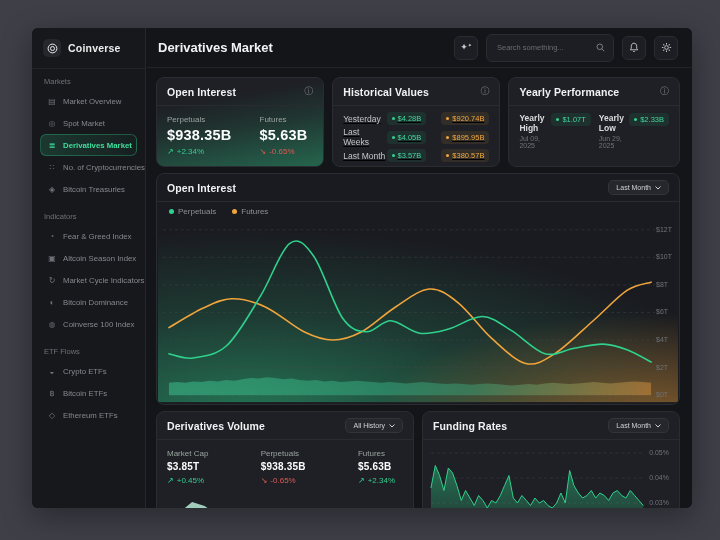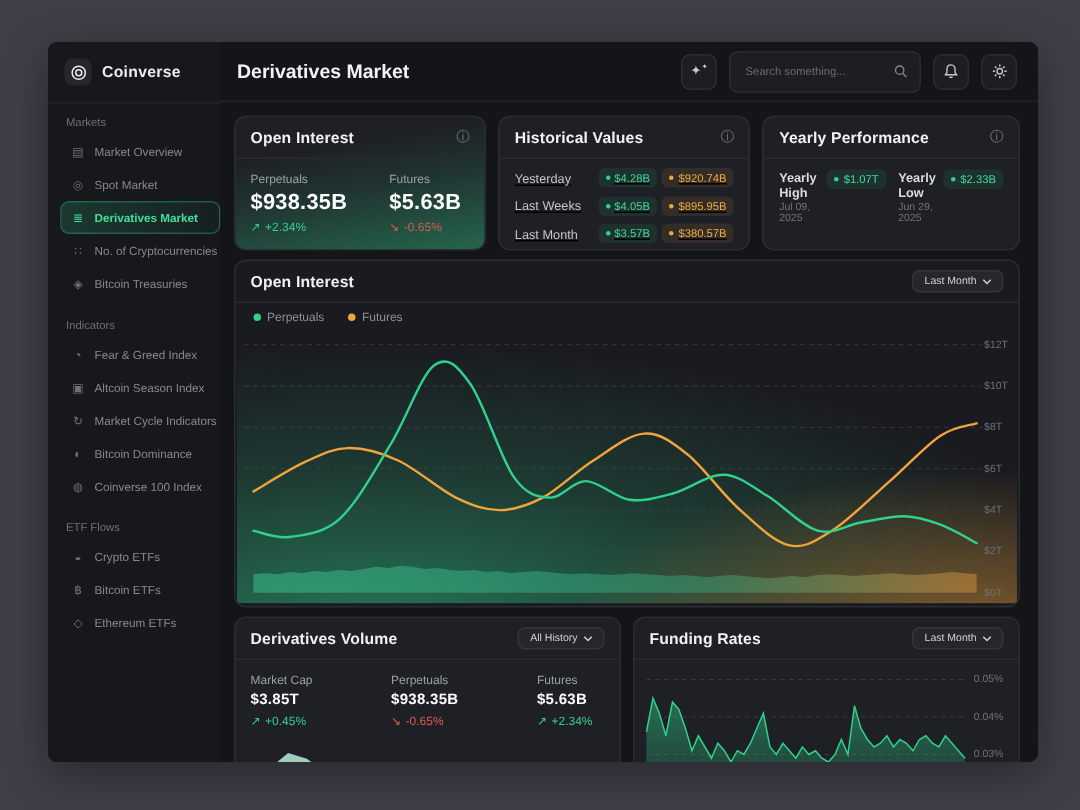--- a/index.html
+++ b/index.html
@@ -4,21 +4,21 @@
 <style>
   html,body{margin:0;padding:0;}
   body{
     width:720px;height:540px;background:#3e3f47;overflow:hidden;position:relative;
     font-family:"Liberation Sans","DejaVu Sans",sans-serif;
     -webkit-font-smoothing:antialiased;
   }
   .window{position:absolute;left:32px;top:28px;width:660px;height:480px;background:#131419;
     border-radius:6px;overflow:hidden;box-shadow:0 8px 30px rgba(0,0,0,.35);}
   
-  .sidebar{position:absolute;left:0;top:0;bottom:0;width:124px;background:#17181c;border-right:1px solid #26272c;box-sizing:border-box;}
+  .sidebar{position:absolute;left:0;top:0;bottom:0;width:114px;background:#17181c;border-right:1px solid #26272c;box-sizing:border-box;}
   .logo-row{height:40px;display:flex;align-items:center;gap:7px;padding:0 11px;border-bottom:1px solid #232429;}
   .logo-box{width:18px;height:18px;border-radius:5px;background:#26272d;display:flex;align-items:center;justify-content:center;color:#e9eaec;font-size:10px;flex:none;}
   .brand-name{font-size:10.5px;font-weight:700;color:#eceded;letter-spacing:.2px;}
   .snav{padding:0 8px;}
   .ssection{font-size:7.5px;color:#6e7177;margin:12px 4px 4px;}
   .ssection.first{margin-top:8px;}
   .sitem{display:flex;align-items:center;gap:6px;height:22px;padding:0 6px;border-radius:6px;color:#85888e;border:1px solid transparent;box-sizing:border-box;}
   .sitem .sicon{font-size:8px;width:10px;text-align:center;color:#6e7177;flex:none;}
   .sitem .slabel{font-size:7.8px;white-space:nowrap;}
   .sitem.active{background:linear-gradient(90deg,rgba(47,209,140,.18),rgba(47,209,140,.04));border:1px solid rgba(47,209,140,.32);color:#3fdf9d;}
@@ -46,21 +46,21 @@
   .mvalue{font-size:14.5px;font-weight:700;color:#fbfcfc;letter-spacing:.2px;}
   .mchange{font-size:8px;margin-top:4px;display:flex;align-items:center;gap:3px;}
   .up{color:#35cd8f;} .down{color:#dc5c55;}
   .hrows{padding:6px 10px;display:flex;flex-direction:column;justify-content:space-between;height:50px;text-decoration:underline;}
   .hrow{display:flex;align-items:center;}
   .hlabel{flex:1;font-size:8.5px;color:#c3c6ca;}
   .pill{display:inline-flex;align-items:center;gap:3px;font-size:7.5px;border-radius:4px;padding:2px 5px;white-space:nowrap;}
   .pill .dot{width:3px;height:3px;border-radius:50%;flex:none;}
   .pill.green{background:rgba(47,209,140,.10);color:#41d79a;justify-content:space-between;}
   .pill.green .dot{background:#2fd18c;}
-  .pill.orange{background:rgba(240,164,60,.10);color:#f2a93f;margin-left:3px;}
+  .pill.orange{background:rgba(240,164,60,.10);color:#f2a93f;margin-left:15px;}
   .pill.orange .dot{background:#f0a43c;}
   .yrows{padding:7px 10px;display:flex;flex-direction:row;gap:8px;}
   .yrow{display:flex;align-items:flex-start;justify-content:space-between;}
   .ylabel{font-size:8.5px;color:#dadcde;font-weight:600;}
   .ydate{font-size:7px;color:#6f7278;margin-top:2px;}
   .drop{display:flex;align-items:center;gap:4px;background:#26272d;border:1px solid #34353b;border-radius:5px;padding:3px 7px;font-size:7px;color:#ced1d5;}
   .chart-card{margin-top:6px;height:232px;background:#1a1b20;}
   .legend{position:absolute;top:33px;left:12px;display:flex;gap:16px;z-index:2;}
   .litem{display:flex;align-items:center;gap:4px;font-size:8px;color:#8d9095;}
   .ldot{width:5px;height:5px;border-radius:50%;}

